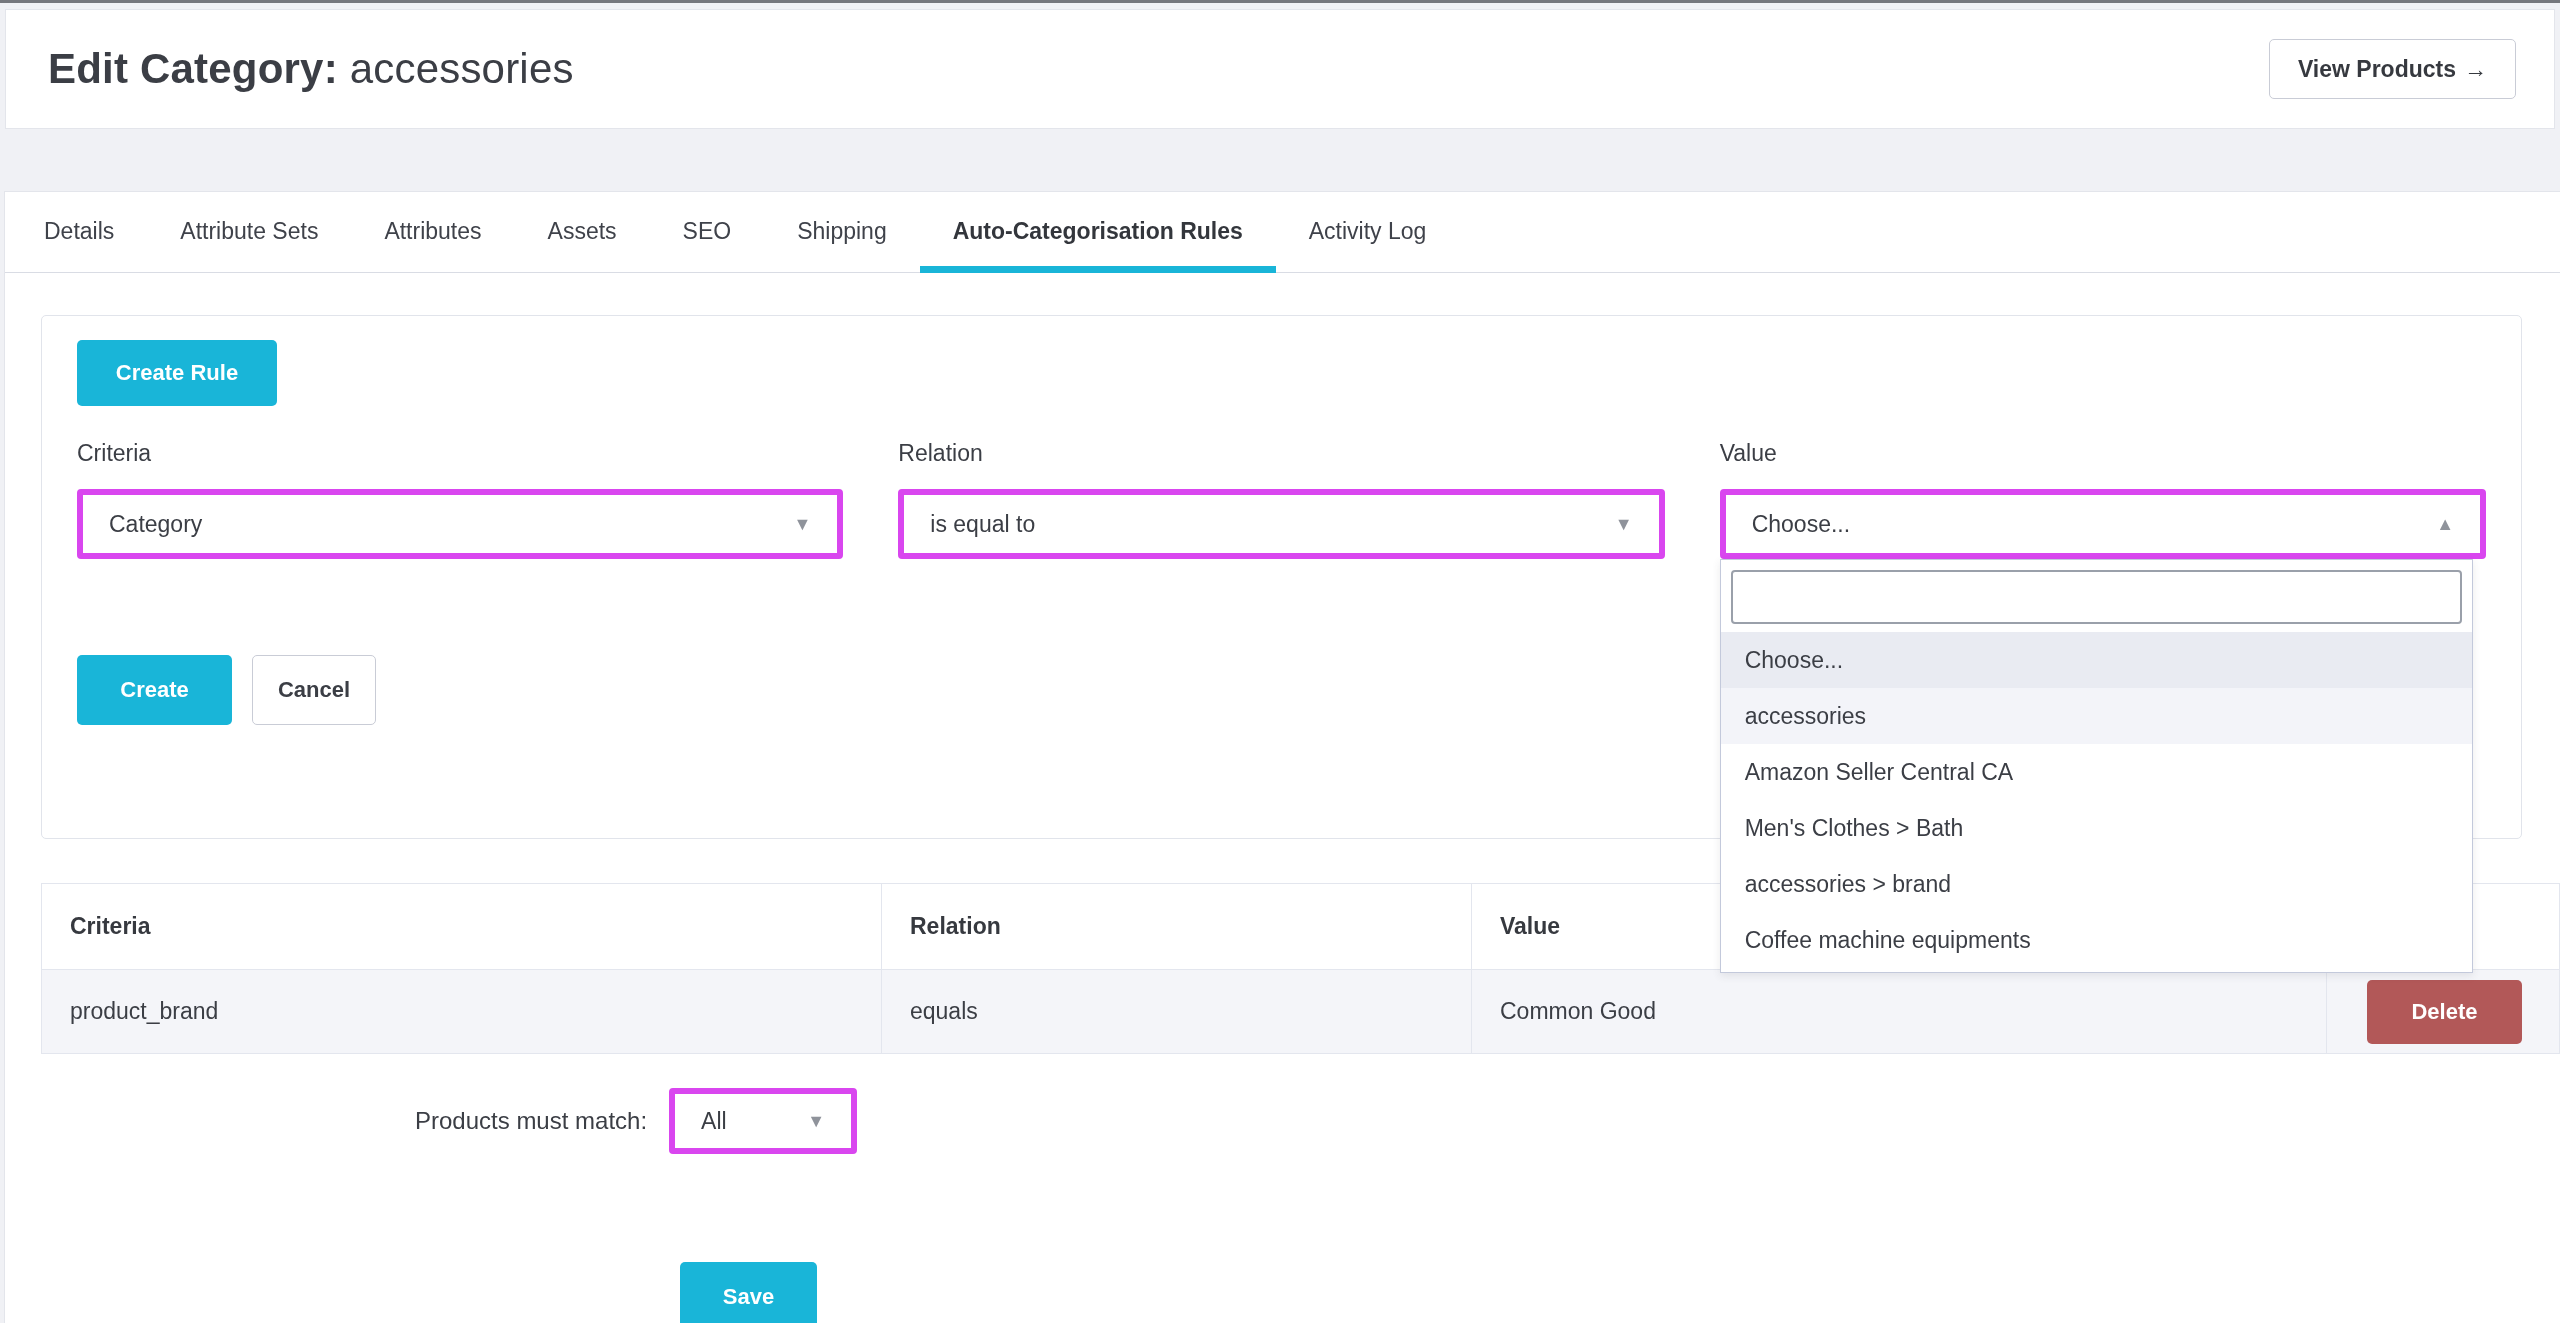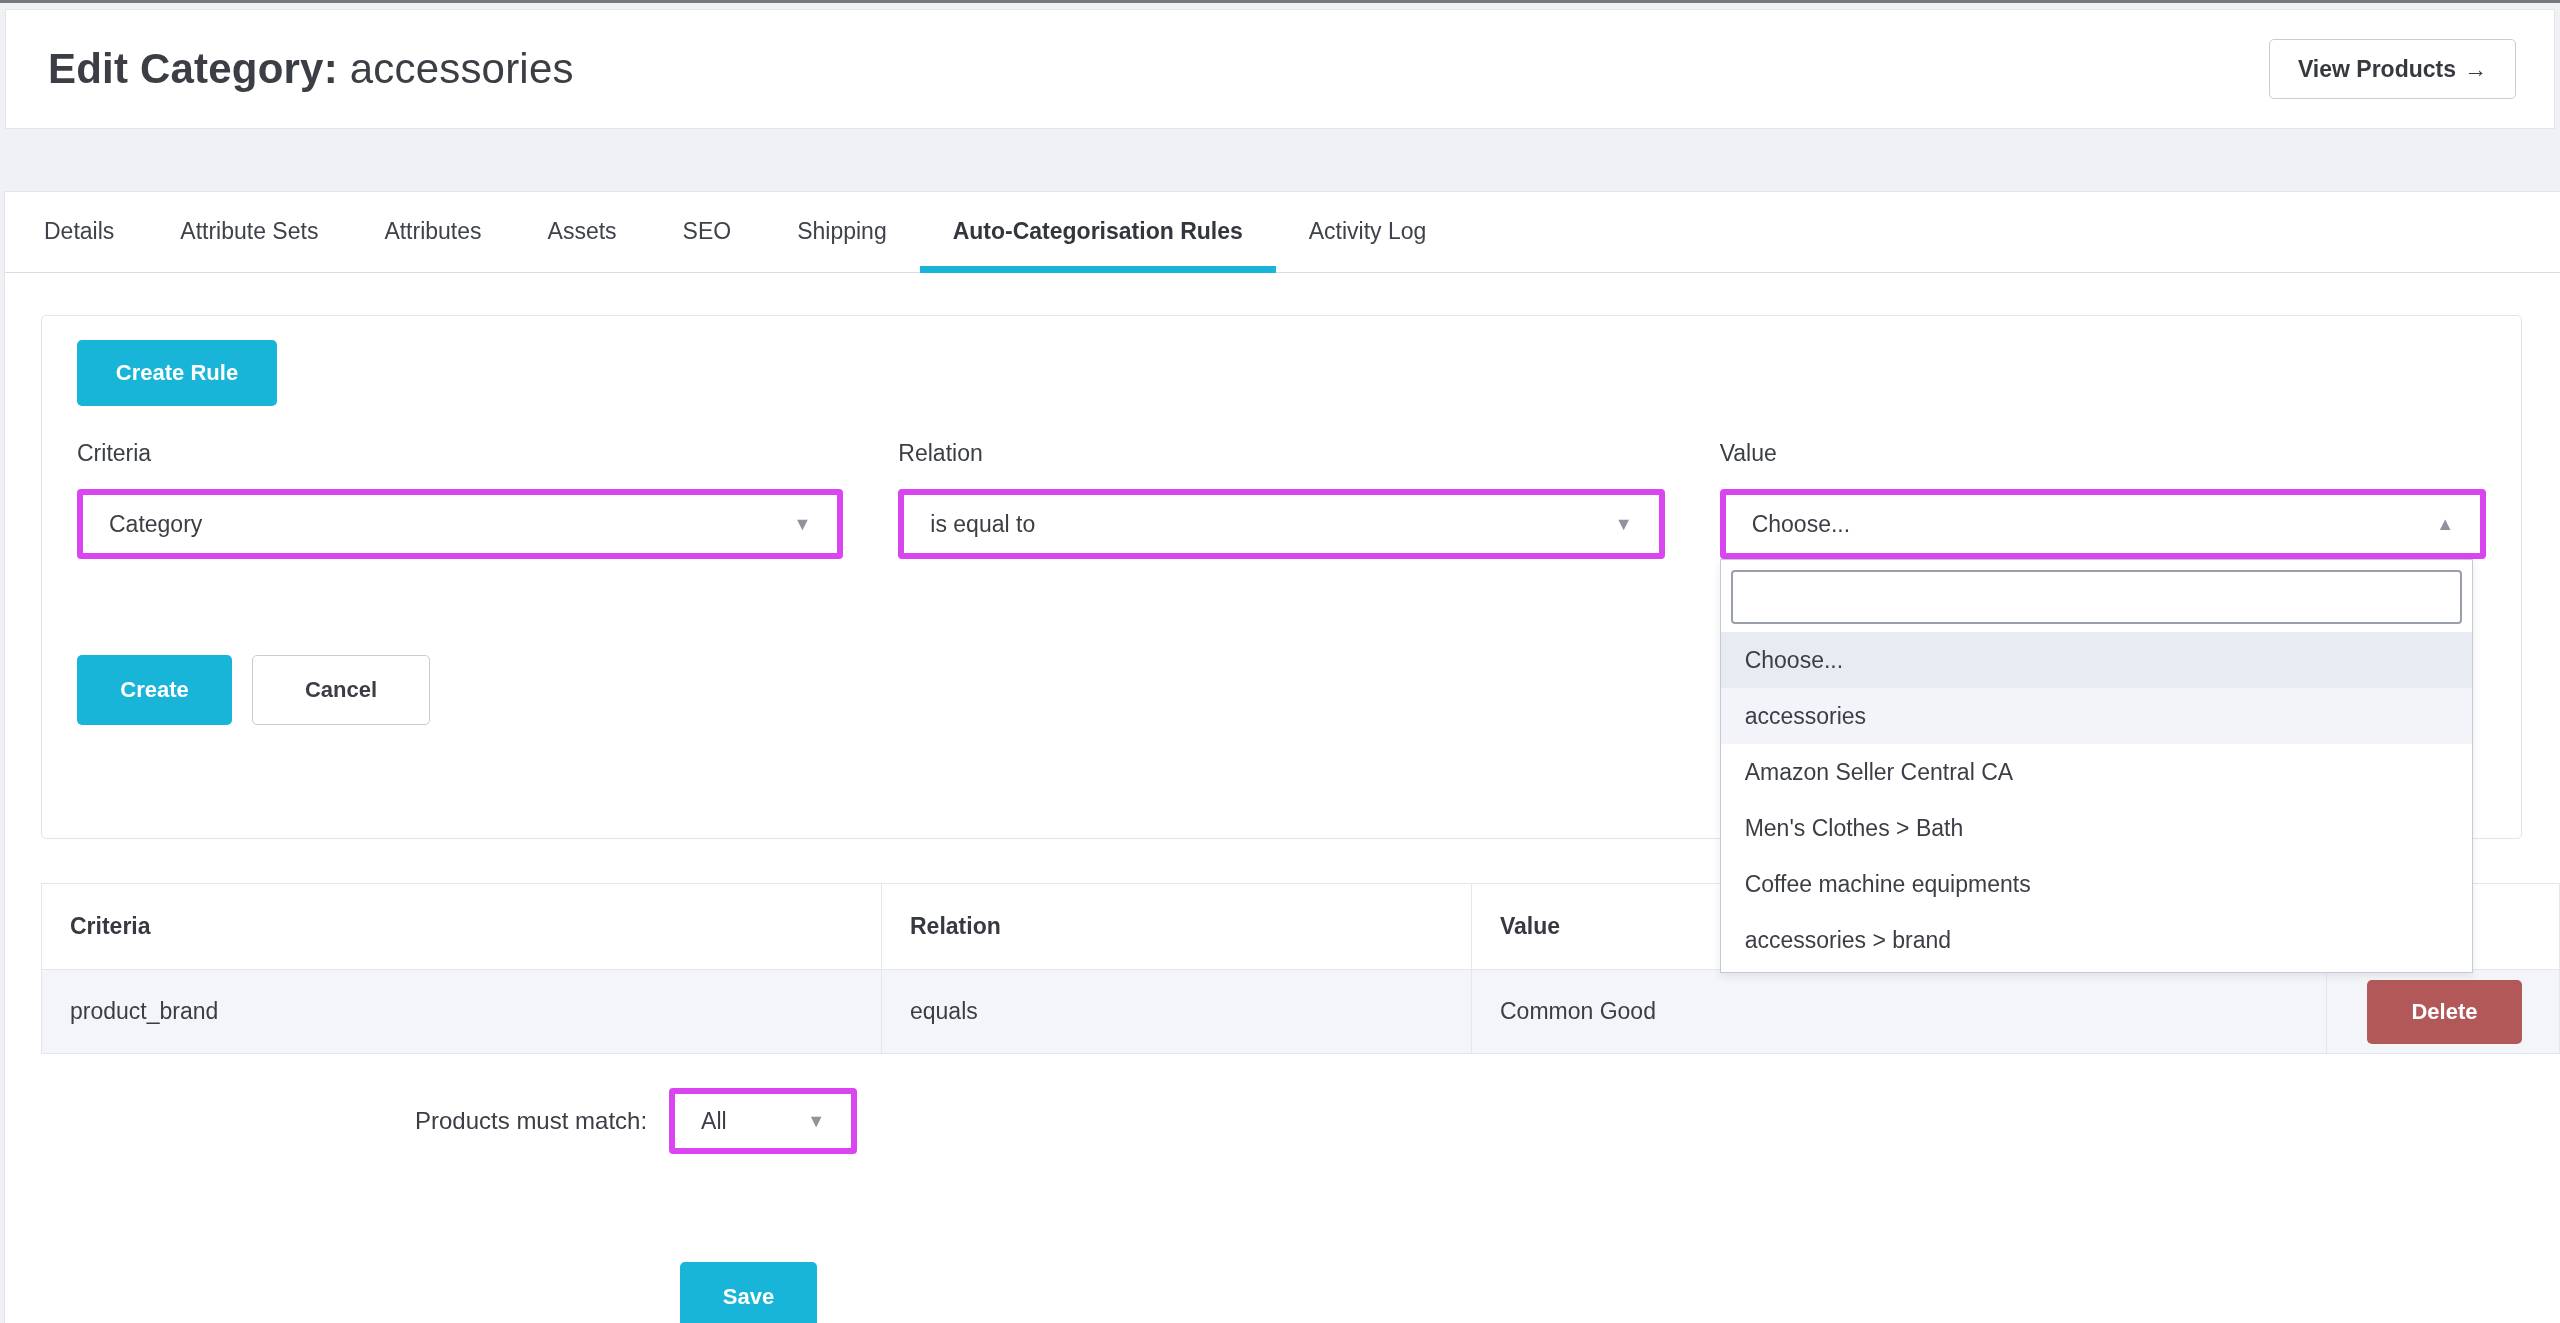--- a/index.html
+++ b/index.html
@@ -145,21 +145,21 @@
     white-space: nowrap;
     overflow: hidden;
     cursor: pointer;
   }
   .option.selected { background: #e9ebf2; }
   .option.hovered  { background: #f3f4f9; }
 
   .form-actions { display: flex; gap: 20px; margin-top: 96px; }
   .create-btn { width: 155px; height: 70px; }
   .cancel-btn {
-    width: 178px; height: 70px;
+    width: 124px; height: 70px;
     background: #fff;
     border: 1px solid #c9ccd6;
     border-radius: 5px;
     color: #3b3e45;
     font-weight: 700;
     font-size: 22px;
     font-family: inherit;
     cursor: pointer;
   }
 
@@ -250,22 +250,22 @@
         <div class="select">
           <span>Choose...</span>
           <span class="caret">▲</span>
         </div>
         <div class="dropdown">
           <input class="dropdown-search" type="text" value="" style="">
           <div class="option selected">Choose...</div>
           <div class="option hovered">accessories</div>
           <div class="option">Amazon Seller Central CA</div>
           <div class="option">Men's Clothes &gt; Bath</div>
+          <div class="option">accessories &gt; brand</div>
           <div class="option">Coffee machine equipments</div>
-          <div class="option">accessories &gt; brand</div>
         </div>
       </div>
 
     </div>
 
     <div class="form-actions">
       <button class="btn btn-primary create-btn">Create</button>
       <button class="cancel-btn">Cancel</button>
     </div>
   </div>

